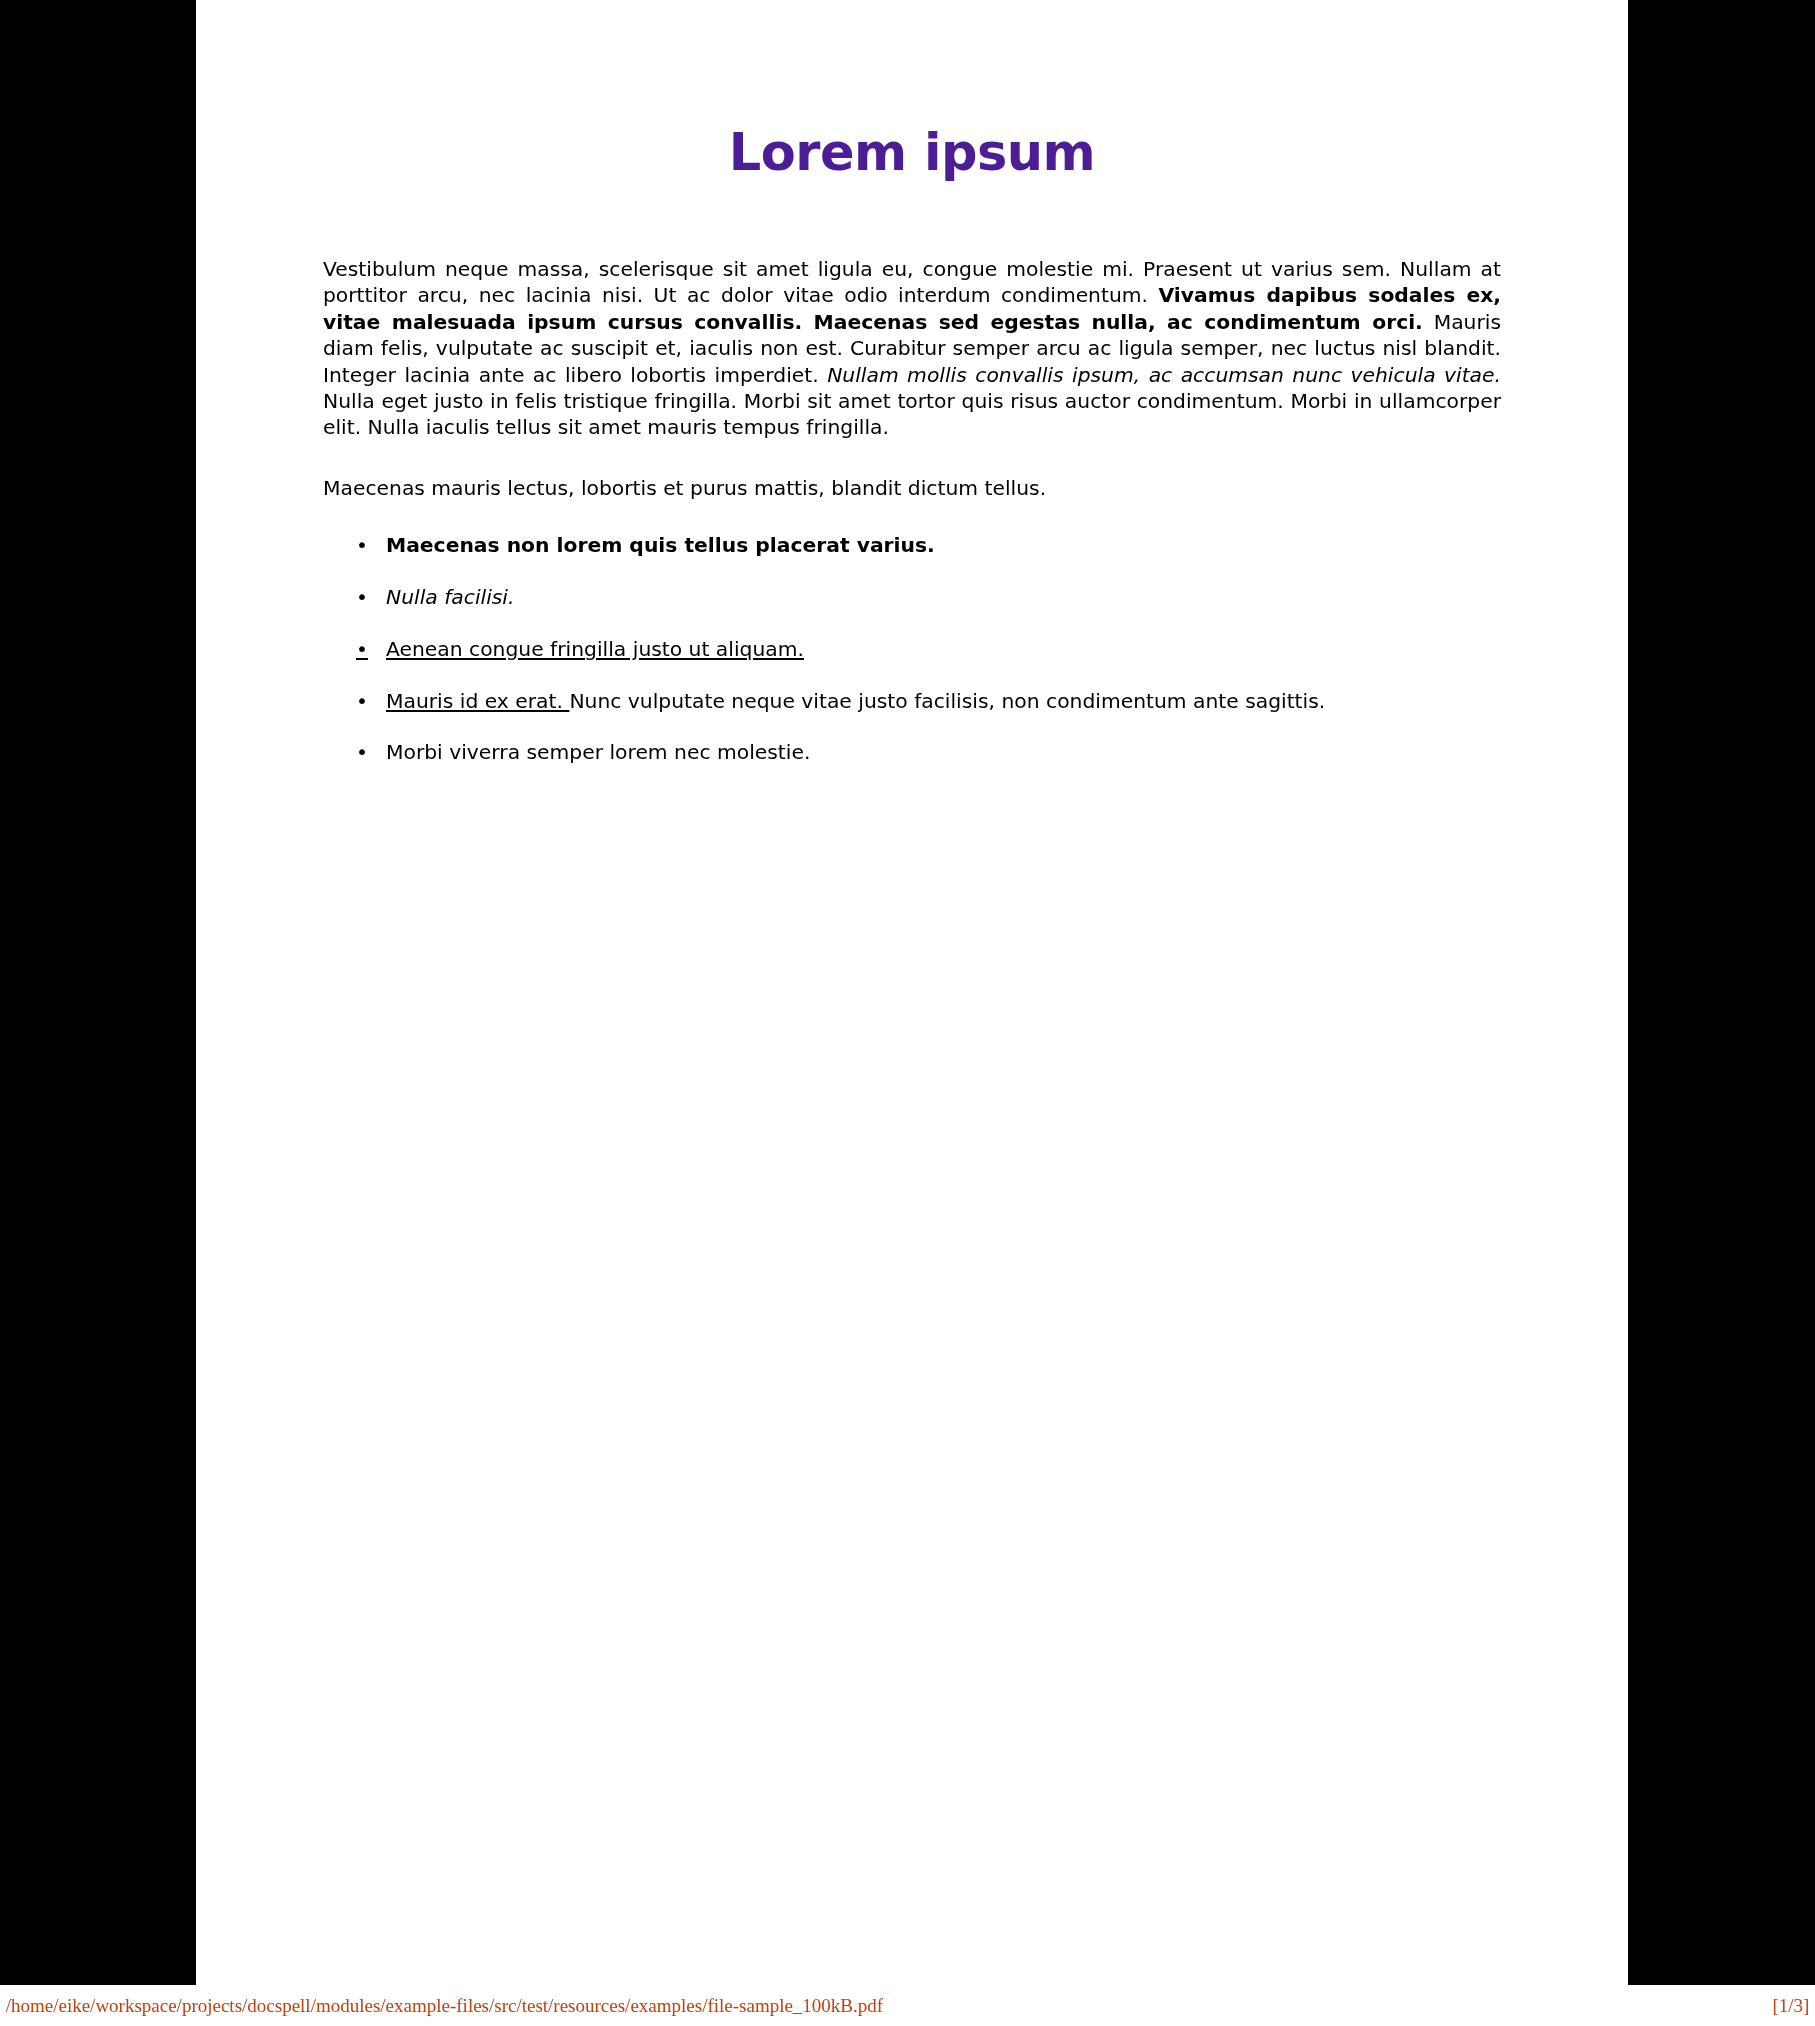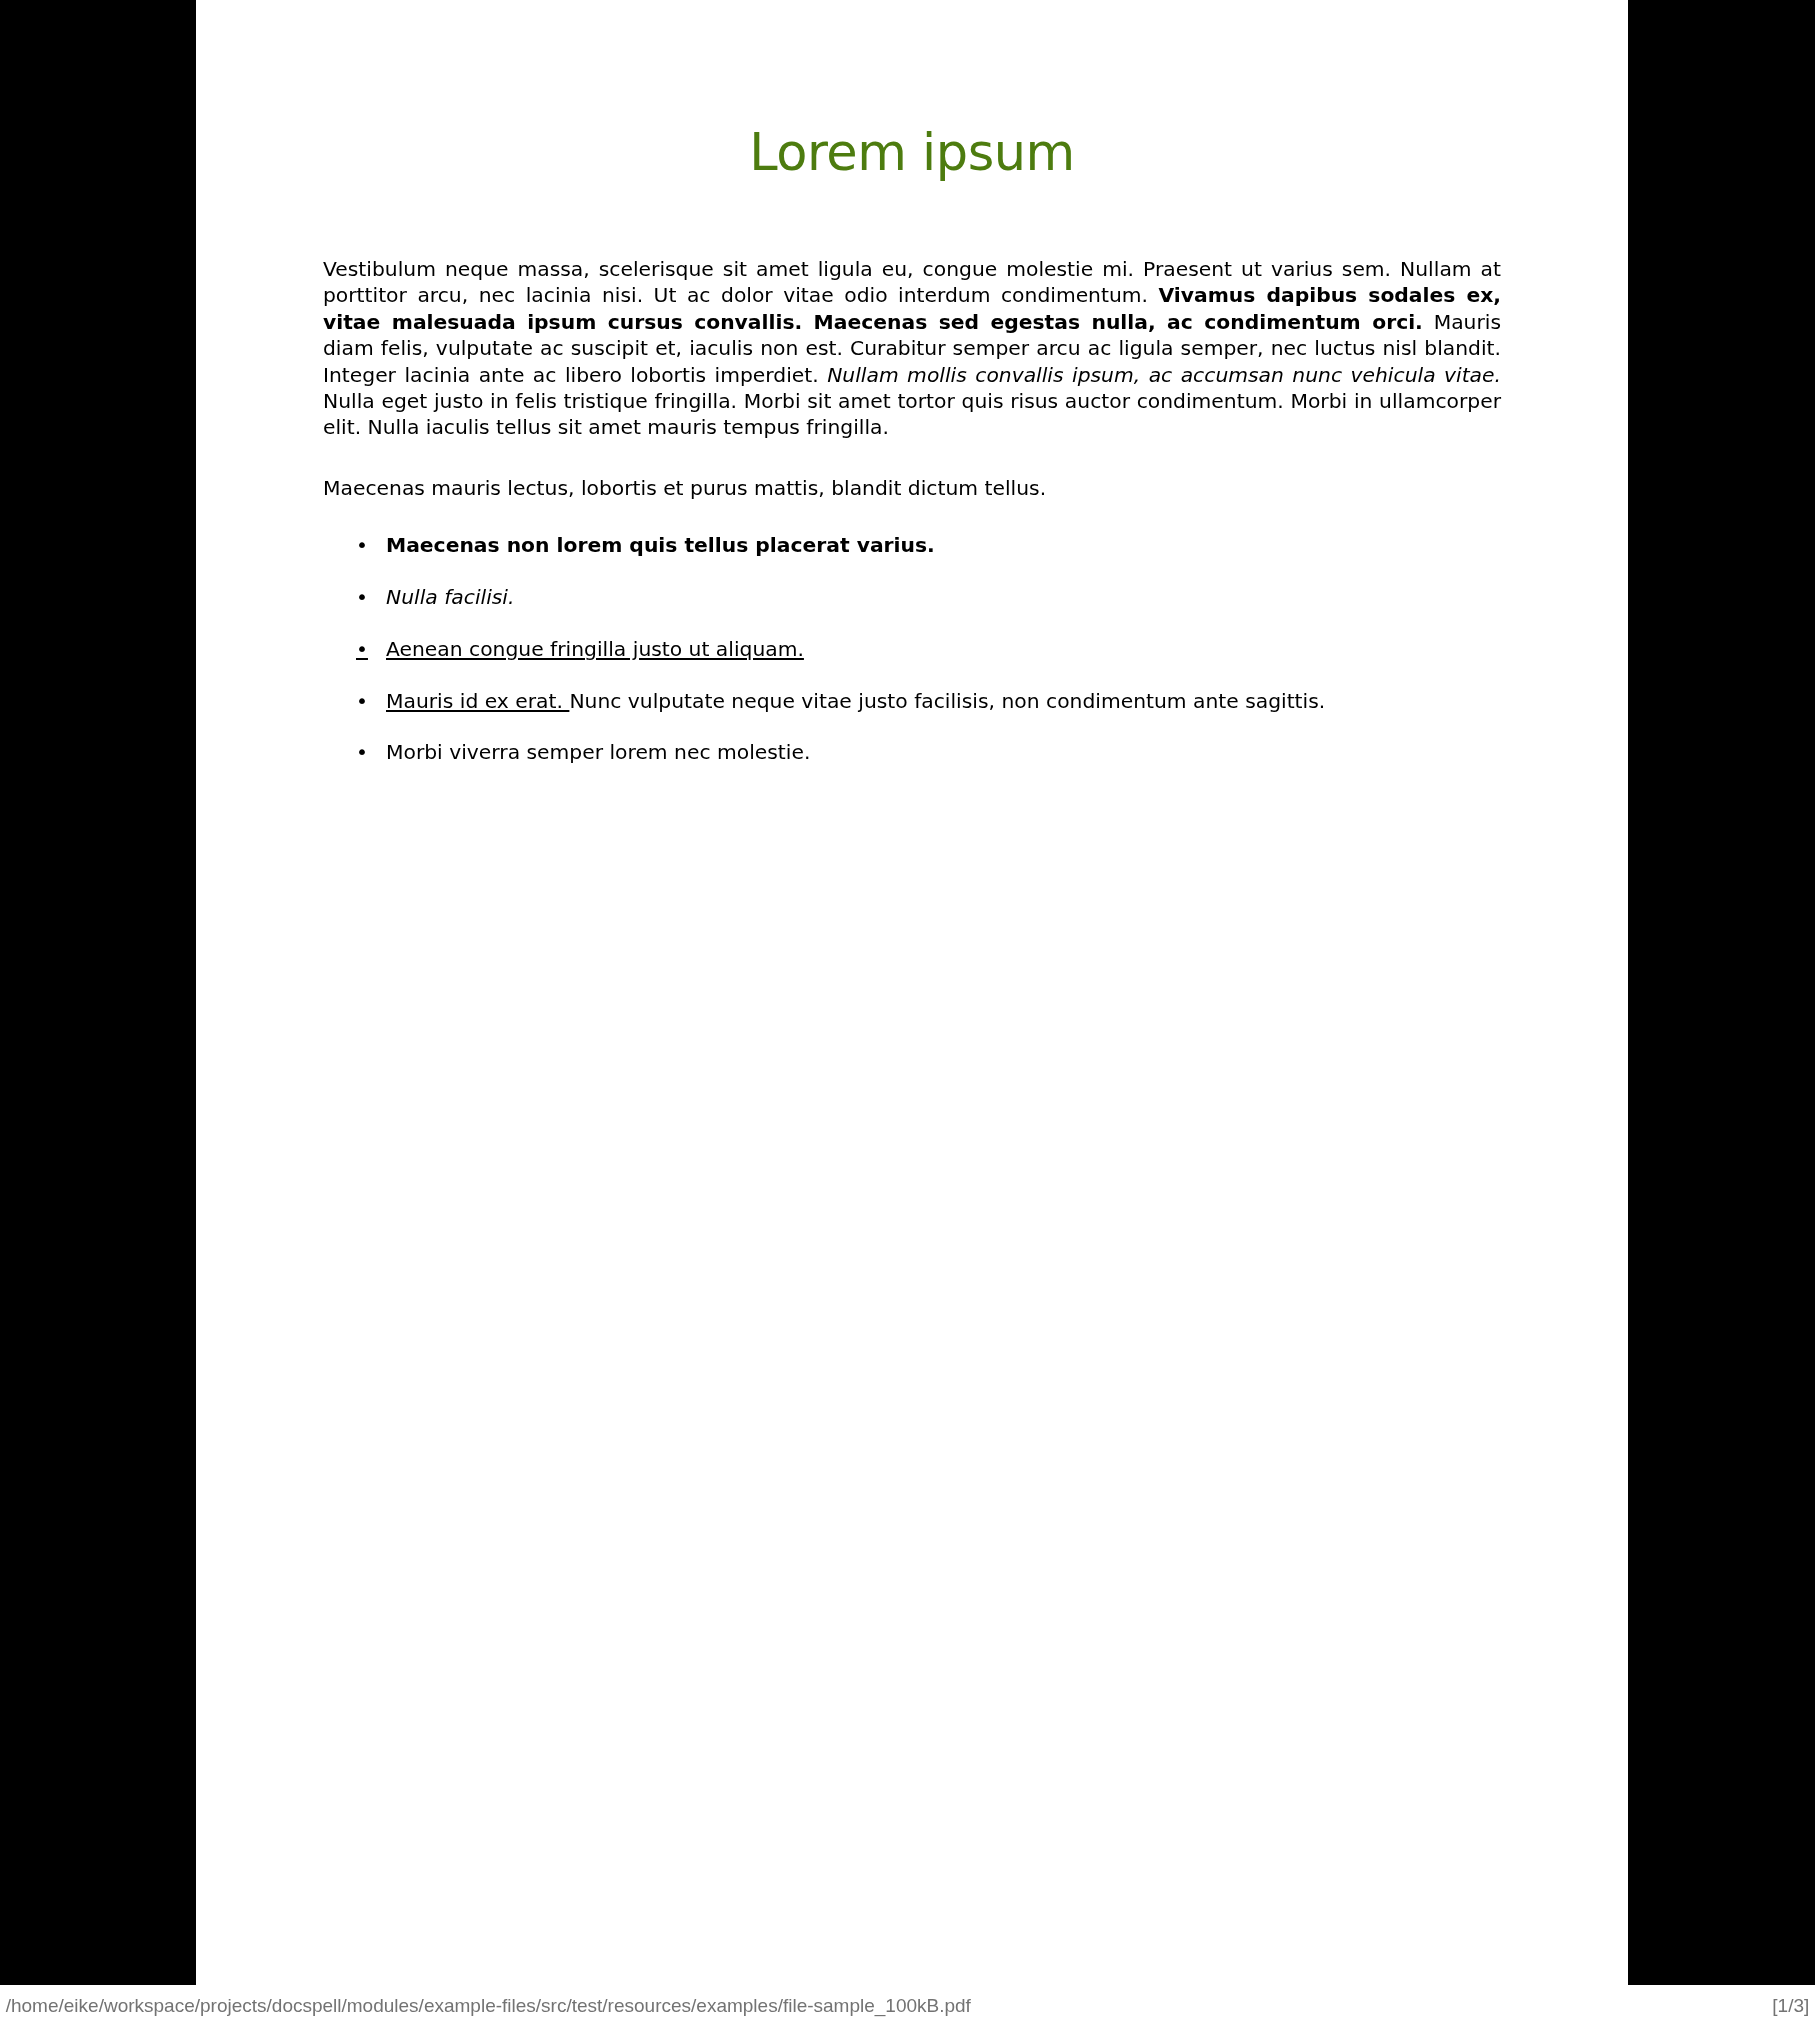--- a/index.html
+++ b/index.html
@@ -40,23 +40,23 @@
   .page-inner {
     position: absolute;
     left: 121px;
     top: 0;
     width: 1190px;
   }
 
   
   .doc-title {
     font-size: 51px;
-    font-weight: normal;
+    font-weight: bold;
     text-align: center;
-    color: #4d7c0f;
+    color: #4c1d95;
     margin: 0;
     padding-top: 123px;
     letter-spacing: -0.5px;
     font-family: "DejaVu Sans", sans-serif;
   }
 
   .doc-subtitle {
     font-size: 29px;
     font-weight: bold;
     color: #000;
@@ -118,22 +118,22 @@
   }
 
   
   #status-bar {
     position: absolute;
     left: 0;
     bottom: 0;
     width: 1815px;
     height: 41px;
     background: #ffffff;
-    color: #737373;
-    font-family: Liberation Sans, sans-serif;
+    color: #c2410c;
+    font-family: Liberation Serif, serif;
     font-size: 19px;
     line-height: 41px;
     box-sizing: border-box;
     padding: 0 5.7px;
     white-space: nowrap;
     overflow: hidden;
   }
   #status-path {
     float: left;
   }

